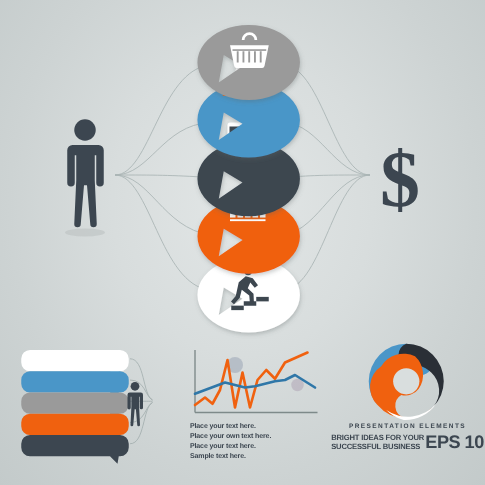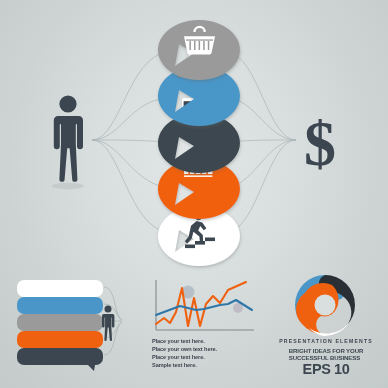--- a/index.html
+++ b/index.html
@@ -36,21 +36,21 @@
   }
 
   #logo{left:274px;top:272px;width:104px;height:104px;}
   #logo-mark{left:12px;top:0;}
   #logo-text{position:absolute;left:0;top:66px;width:104px;}
   .logo-line1{
     font-size:5.2px;font-weight:bold;color:#3c4650;
     letter-spacing:1.15px;text-align:center;white-space:nowrap;
     margin-bottom:2.5px;
   }
-  .logo-row{display:flex;align-items:center;justify-content:center;gap:1px;flex-direction:column;}
+  .logo-row{display:flex;align-items:center;justify-content:center;gap:1px;}
   .logo-tag{font-size:6.1px;font-weight:bold;color:#3c4650;line-height:7.4px;letter-spacing:-0.15px;text-align:left;white-space:nowrap;}
   .logo-eps{font-size:14.5px;font-weight:bold;color:#3c4650;letter-spacing:-0.4px;line-height:14px;white-space:nowrap;}
 </style>
 </head>
 <body>
 
 <div id="canvas">
 
   <svg class="abs" id="lines" viewBox="0 0 388 268">
     <g fill="none" stroke="#9aa7a7" stroke-width="0.7" opacity="0.75">

